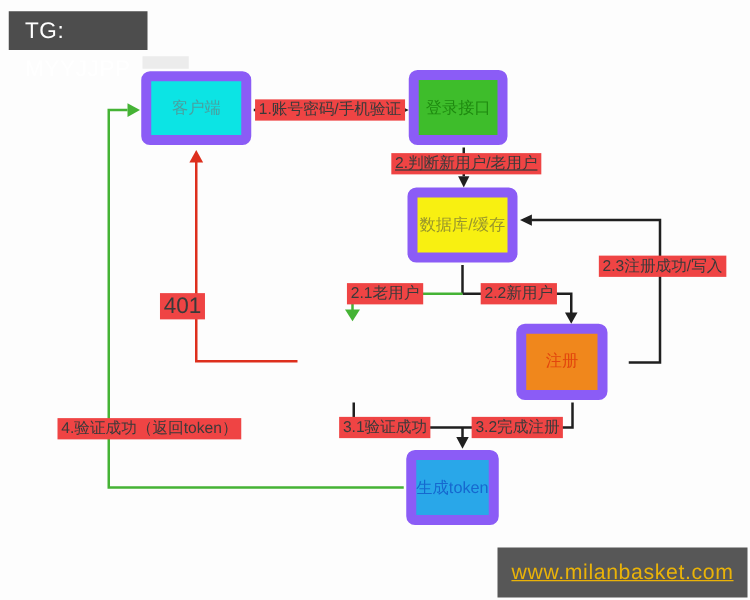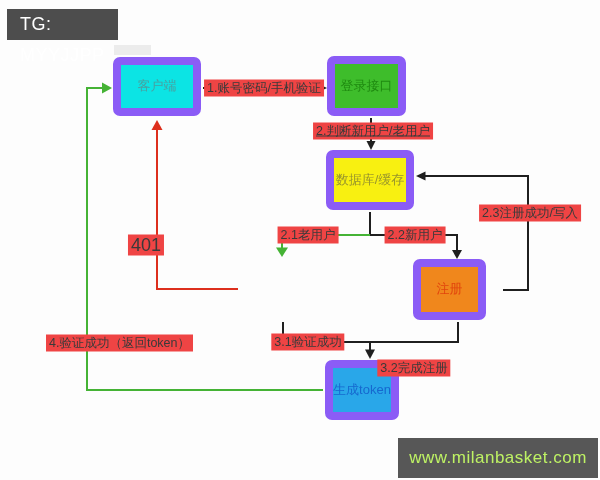--- a/index.html
+++ b/index.html
@@ -94,23 +94,23 @@
     <span>生成token</span>
   </div>
 
   <span class="edge-label" style="left:264px;top:88px;">1.账号密码/手机验证</span>
   <span class="edge-label" style="left:373px;top:131px;text-decoration:underline;">2.判断新用户/老用户</span>
   <span class="edge-label" style="left:530px;top:193px;margin-top:20px;">2.3注册成功/写入</span>
   <span class="edge-label" style="left:308px;top:235px;">2.1老用户</span>
   <span class="edge-label" style="left:415px;top:235px;">2.2新用户</span>
   <span class="edge-label" style="left:146px;top:245px;font-size:18px;">401</span>
   <span class="edge-label" style="left:308px;top:342px;">3.1验证成功</span>
-  <span class="edge-label" style="left:414px;top:342px;margin-top:26px;">3.2完成注册</span>
+  <span class="edge-label" style="left:414px;top:342px;">3.2完成注册</span>
   <span class="edge-label left-anchored" style="left:18px;top:343px;margin-left:28px;">4.验证成功（返回token）</span>
 
   <div class="banner" id="banner-top" style="background: rgb(77, 77, 77); color: rgb(255, 255, 255);">
     <span>TG: MYYJJPP</span>
   </div>
-  <div class="banner" id="banner-bottom" style="background: rgb(87, 87, 87); color: #bef264;">
+  <div class="banner" id="banner-bottom" style="background: rgb(87, 87, 87); color: #eab308; text-decoration: underline;">
     <span>www.milanbasket.com</span>
   </div>
 
 </div>
 
 </body></html>

